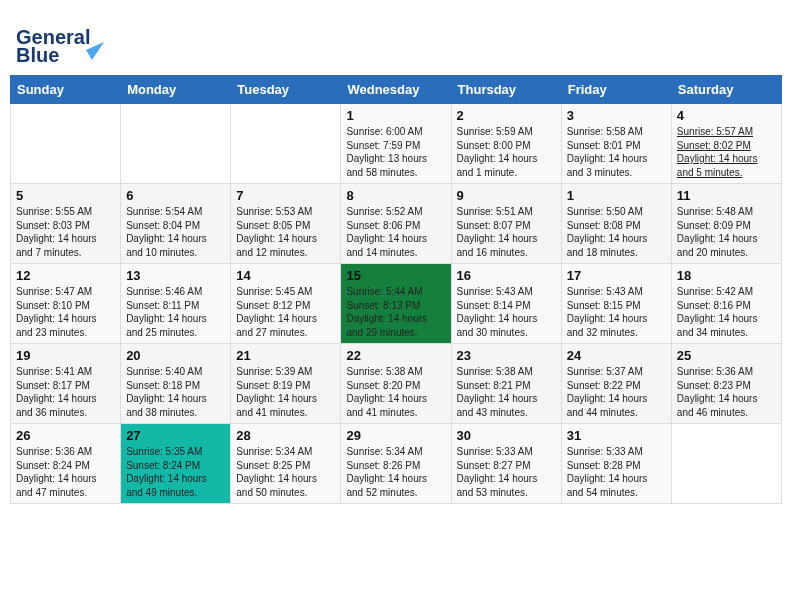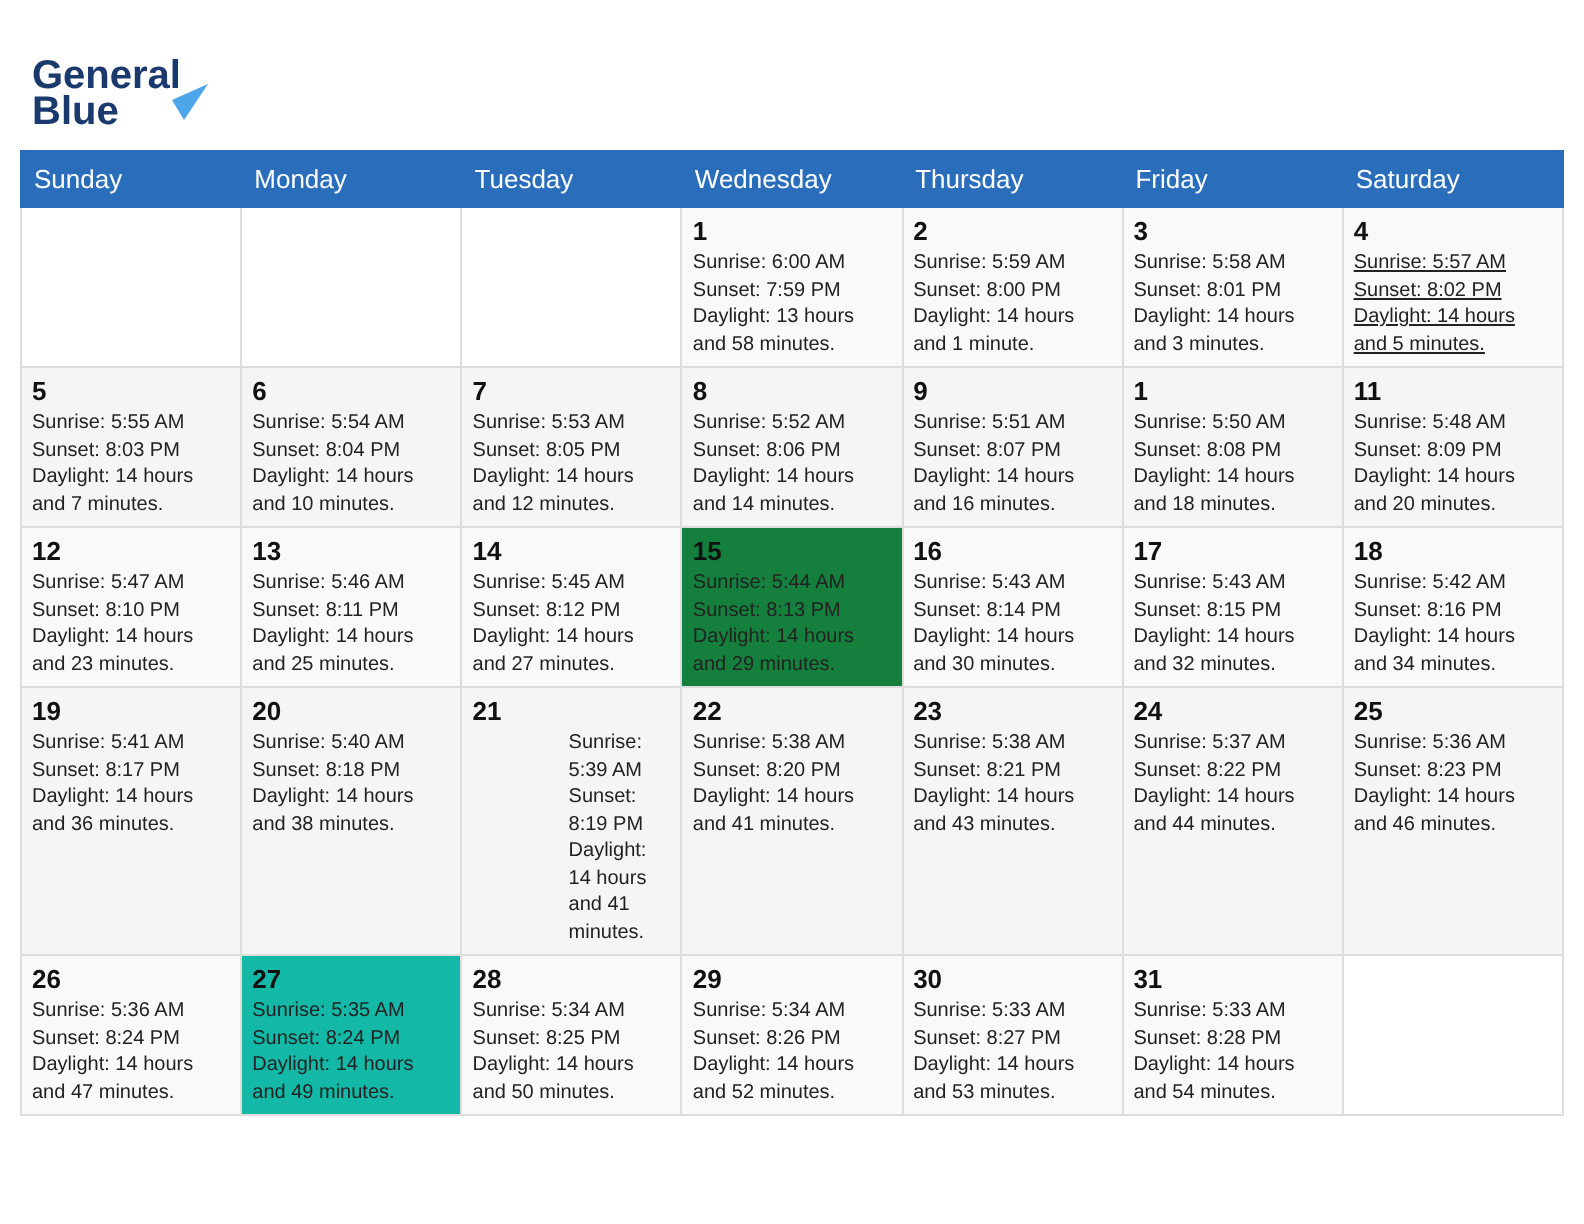--- a/index.html
+++ b/index.html
@@ -33,21 +33,21 @@
       width: 100%;
       border-collapse: collapse;
       border: 1px solid #ccc;
     }
     .calendar-table th {
       background-color: #2a6ebb;
       color: white;
       text-align: left;
       padding: 6px 6px;
       font-size: 13px;
-      font-weight: normal;
+      font-weight: bold;
       border: 1px solid #2a6ebb;
       margin-top: 42px;
     }
     .calendar-table td {
       vertical-align: top;
       padding: 4px 5px;
       font-size: 10.5px;
       color: #222;
       border: 1px solid #ddd;
       width: calc(100% / 7);
@@ -254,21 +254,21 @@
         </td>
         <td>
           <span class="day-number">20</span>
           <div class="day-info" style="white-space: pre-line;">Sunrise: 5:40 AM
 Sunset: 8:18 PM
 Daylight: 14 hours
 and 38 minutes.</div>
         </td>
         <td>
           <span class="day-number">21</span>
-          <div class="day-info" style="white-space: pre-line; margin-left: 48px;">Sunrise: 5:39 AM
+          <div class="day-info" style="white-space: pre-line;">Sunrise: 5:39 AM
 Sunset: 8:19 PM
 Daylight: 14 hours
 and 41 minutes.</div>
         </td>
         <td>
           <span class="day-number">22</span>
           <div class="day-info" style="white-space: pre-line;">Sunrise: 5:38 AM
 Sunset: 8:20 PM
 Daylight: 14 hours
 and 41 minutes.</div>

